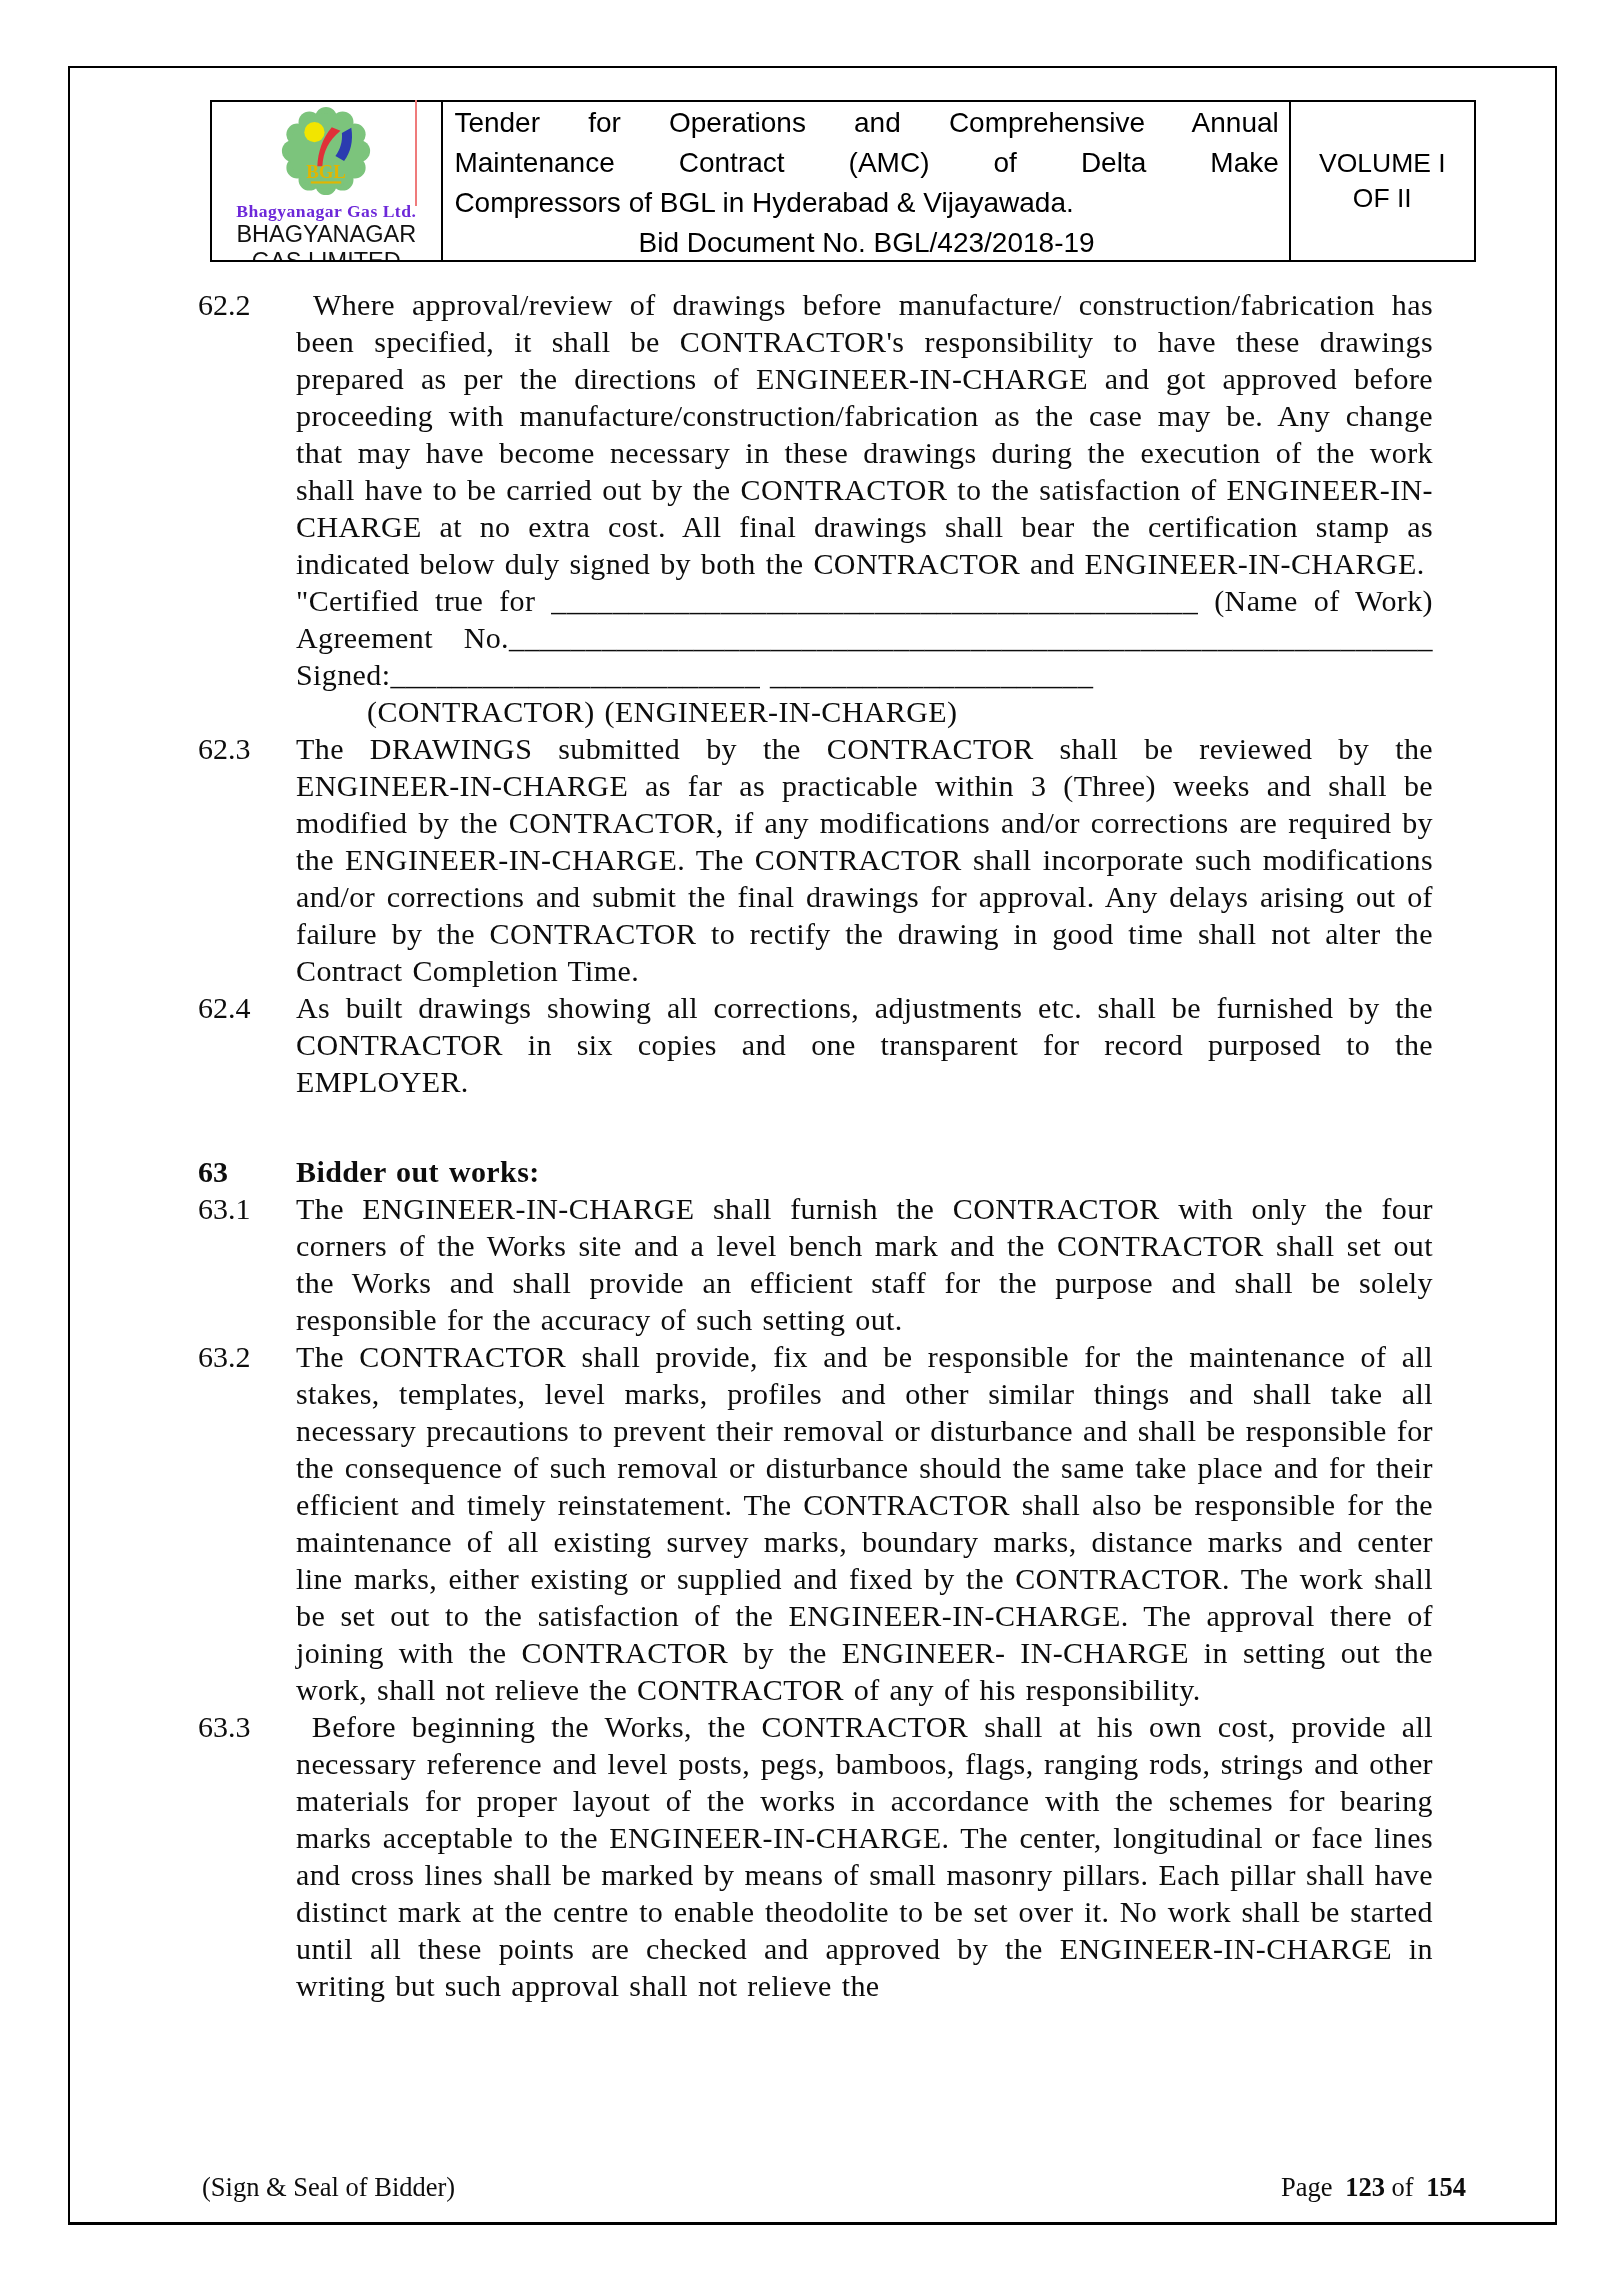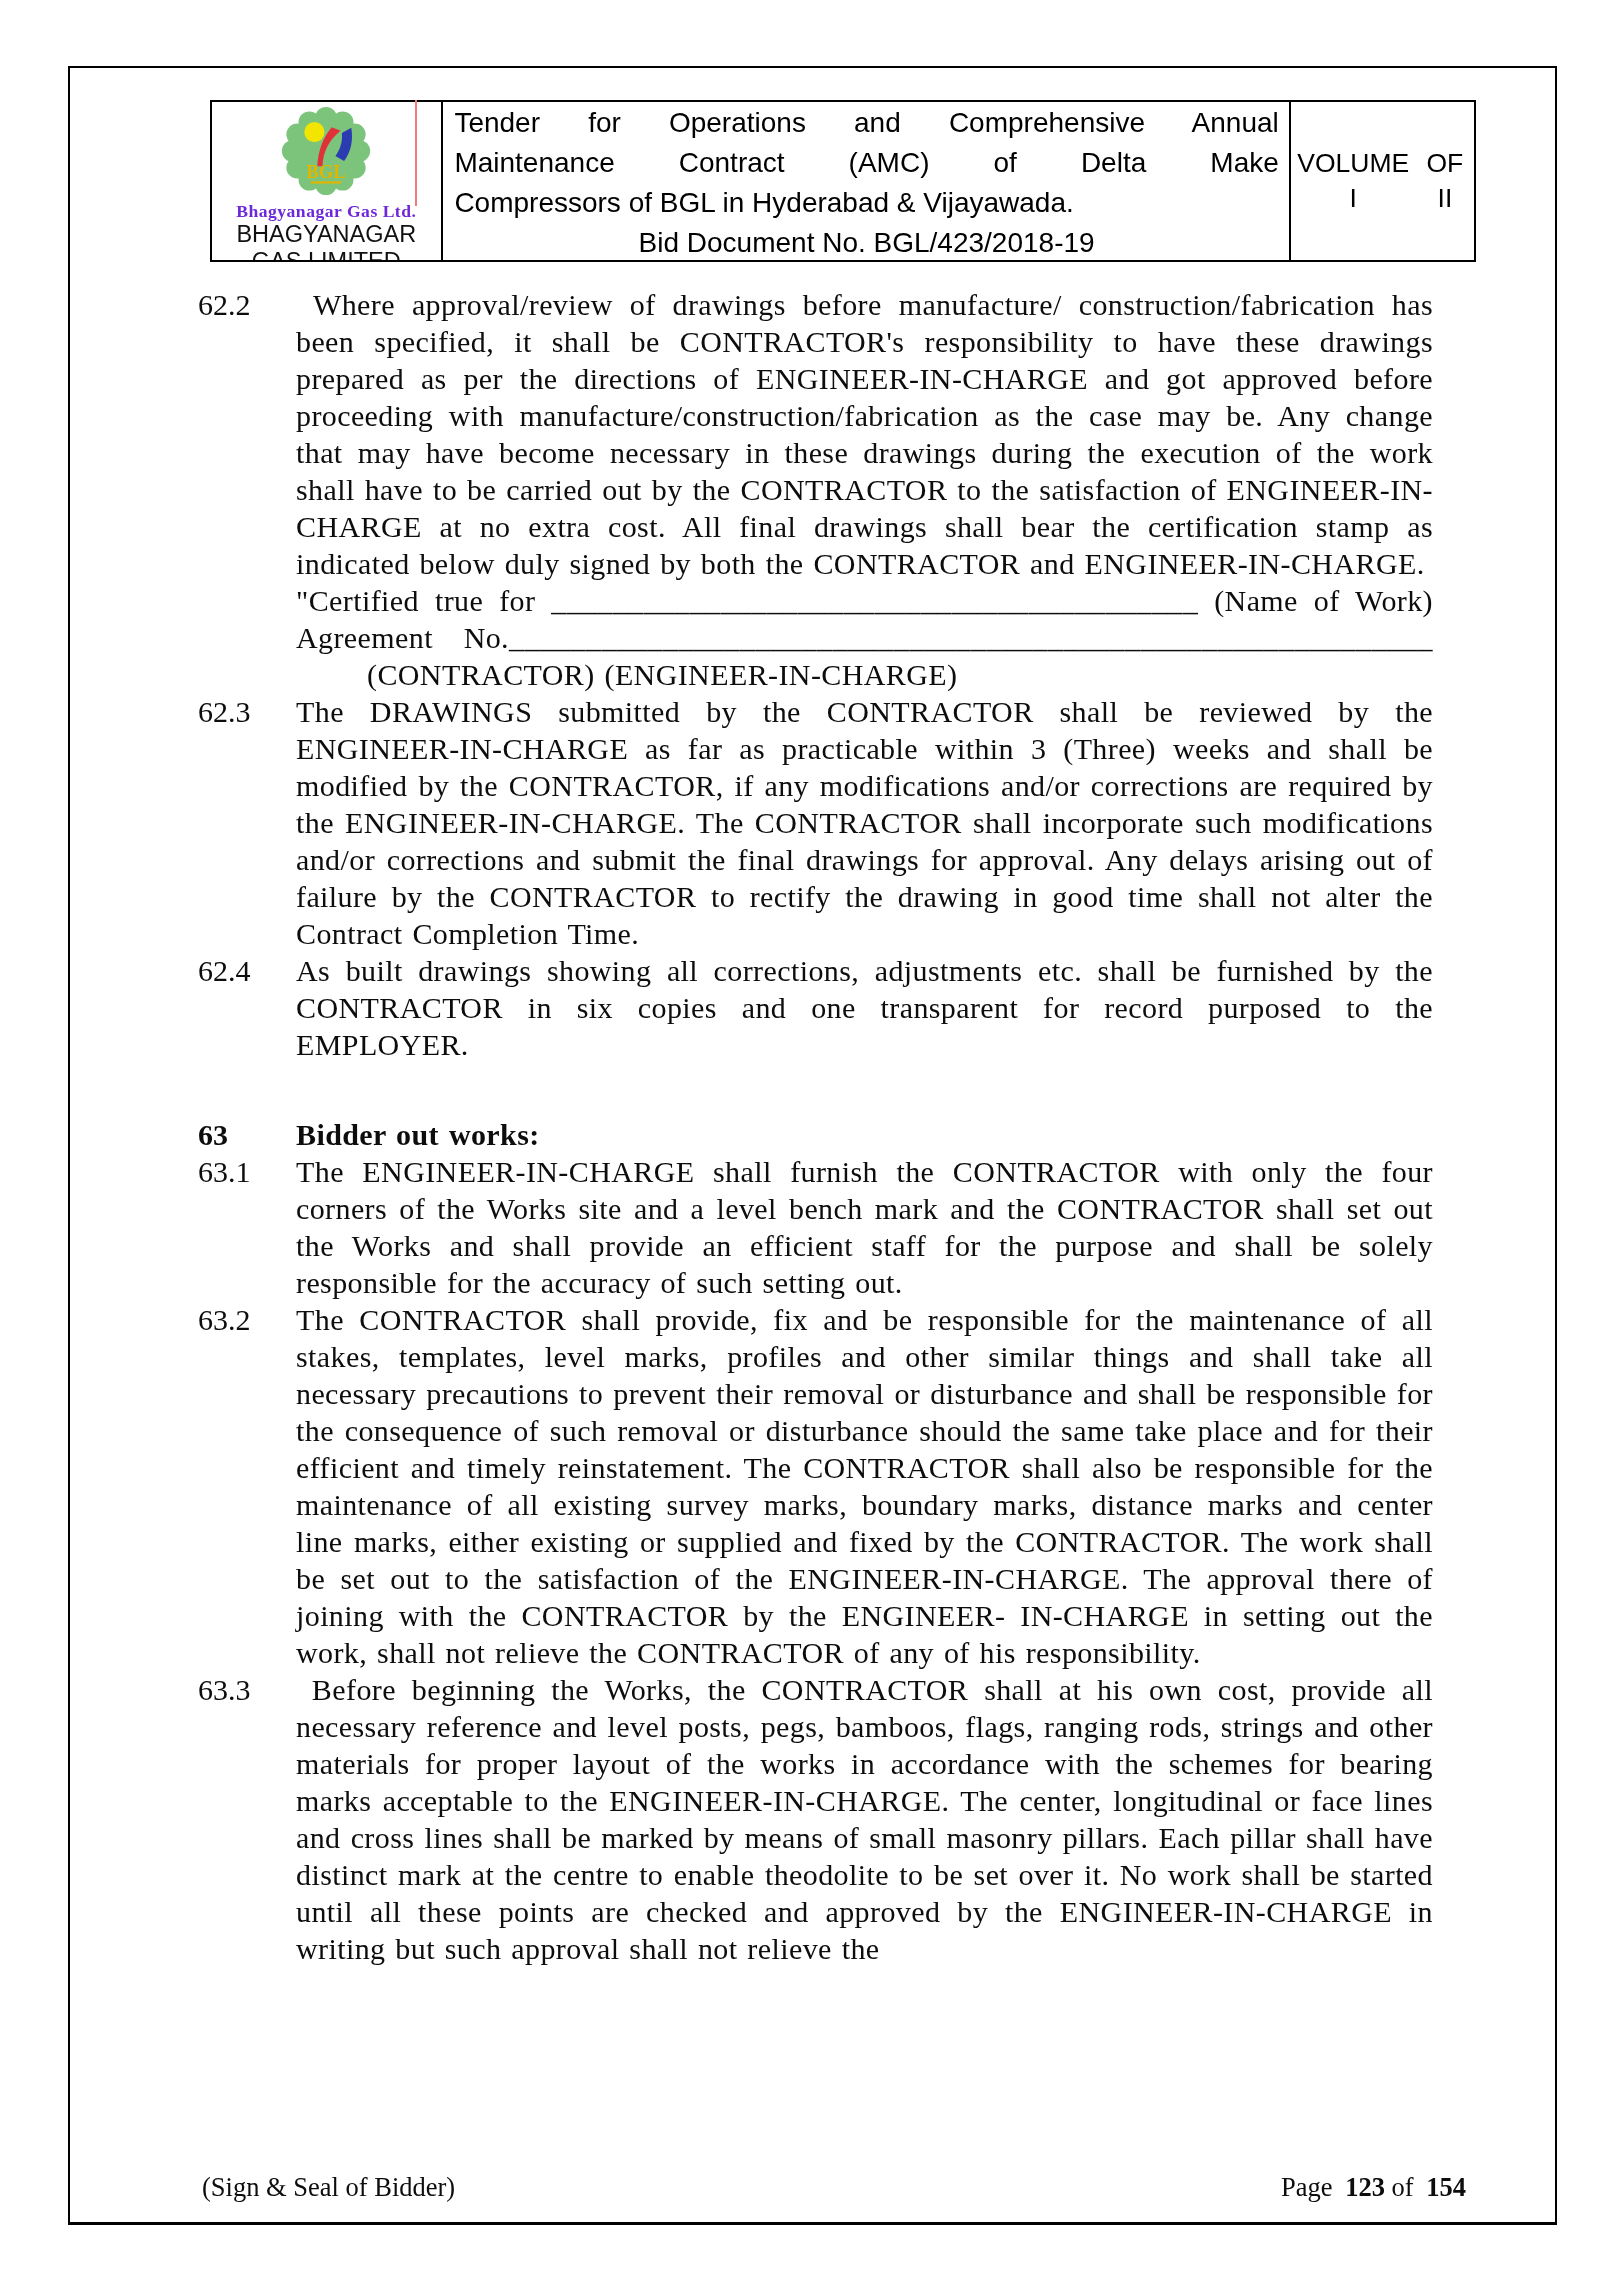--- a/index.html
+++ b/index.html
@@ -33,21 +33,21 @@
   }
   .title-cell {
     width:882px; border-right:2px solid #000;
     font-family:"Liberation Sans", sans-serif; font-size:28px; line-height:40px;
     padding:1px 9.8px 0 11.8px; color:#000;
   }
   .tl-j { text-align:justify; text-align-last:justify; }
   .tl-l { text-align:left; }
   .tl-c { text-align:center; }
   .volume-cell {
-    width:191px; display:flex; flex-direction:row; justify-content:center;
+    width:191px; display:flex; flex-direction:column; justify-content:center;
     align-items:center; font-family:"Liberation Sans", sans-serif;
     font-size:26.5px; line-height:35px; color:#000; text-align:center;
   }
   .red-artifact {
     position:absolute; left:345px; top:32px; width:2px; height:106px;
     background:#EF7B7B; z-index:5;
   }
   
   .content {
     position:absolute; left:128px; top:218px; width:1235px;
@@ -116,20 +116,21 @@
 
     <div class="content">
 
       <div class="clause">
         <span class="num">62.2</span>
         <span>&nbsp;Where approval/review of drawings before manufacture/ construction/fabrication has been specified, it shall be CONTRACTOR's responsibility to have these drawings prepared as per the directions of ENGINEER-IN-CHARGE and got approved before proceeding with manufacture/construction/fabrication as the case may be. Any change that may have become necessary in these drawings during the execution of the work shall have to be carried out by the CONTRACTOR to the satisfaction of ENGINEER-IN-CHARGE at no extra cost. All final drawings shall bear the certification stamp as indicated below duly signed by both the CONTRACTOR and ENGINEER-IN-CHARGE.</span>
       </div>
 
       <div class="cert cert-j">"Certified true for __________________________________________ (Name of Work)</div>
       <div class="cert cert-j">Agreement No.____________________________________________________________</div>
+      <div class="cert cert-l">Signed:________________________ _____________________</div>
       <div class="cert cert-indent">(CONTRACTOR) (ENGINEER-IN-CHARGE)</div>
 
       <div class="clause">
         <span class="num">62.3</span>
         <span>The DRAWINGS submitted by the CONTRACTOR shall be reviewed by the ENGINEER-IN-CHARGE as far as practicable within 3 (Three) weeks and shall be modified by the CONTRACTOR, if any modifications and/or corrections are required by the ENGINEER-IN-CHARGE. The CONTRACTOR shall incorporate such modifications and/or corrections and submit the final drawings for approval. Any delays arising out of failure by the CONTRACTOR to rectify the drawing in good time shall not alter the Contract Completion Time.</span>
       </div>
 
       <div class="clause">
         <span class="num">62.4</span>
         <span>As built drawings showing all corrections, adjustments etc. shall be furnished by the CONTRACTOR in six copies and one transparent for record purposed to the EMPLOYER.</span>

